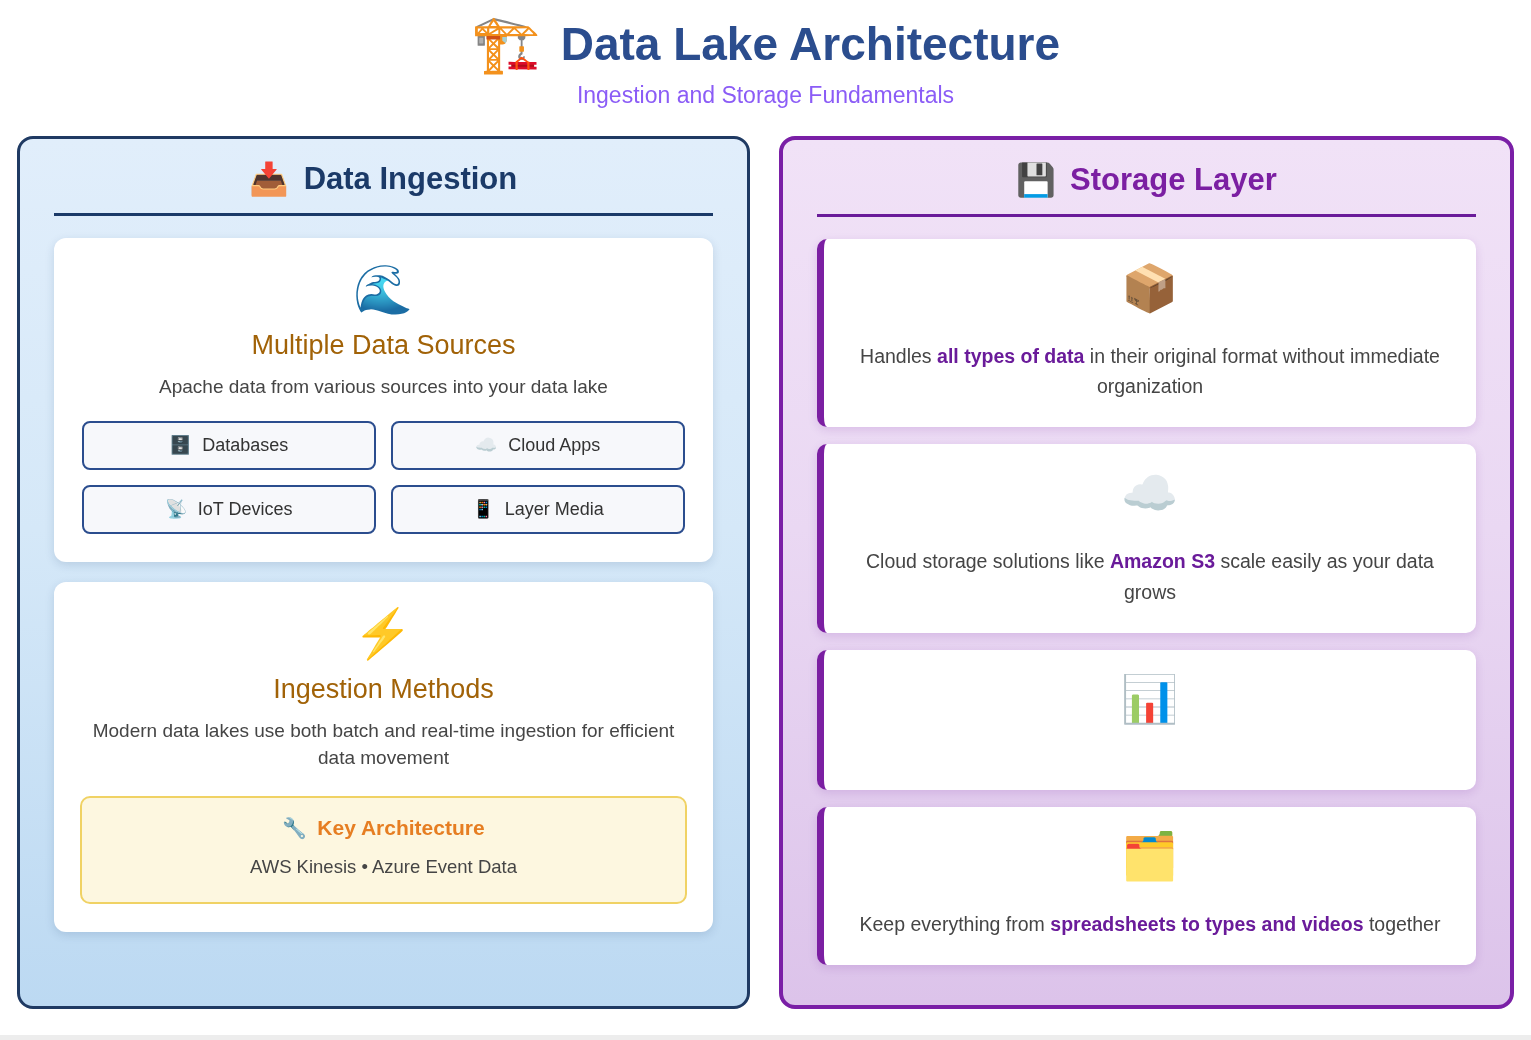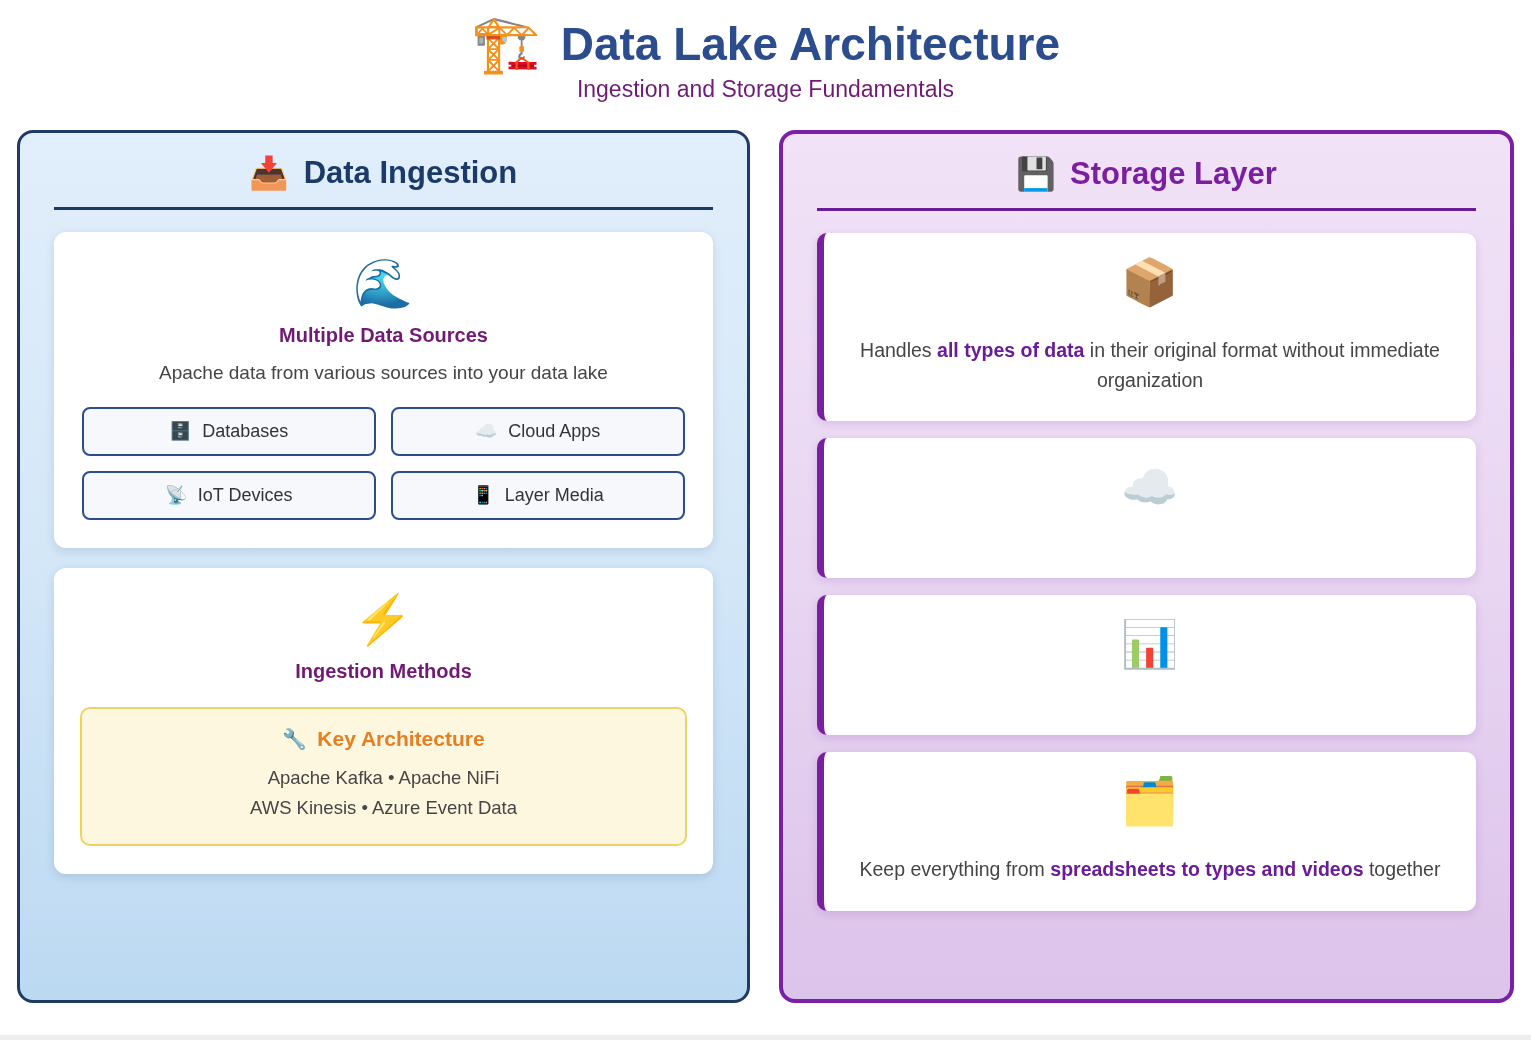--- a/index.html
+++ b/index.html
@@ -9,21 +9,21 @@
     font-family: "Liberation Sans", sans-serif;
     overflow: hidden;
   }
   
   .page-header { text-align: center; padding-top: 16px; }
   .title-row {
     display: inline-flex; align-items: center; gap: 20px;
     font-size: 46px; font-weight: bold; color: #2b4d8e;
   }
   .title-crane { font-size: 56px; line-height: 1; color: #2b4d8e; }
-  .subtitle { margin-top: 4px; font-size: 23px; color: #701a75; }
+  .subtitle { margin-top: 10px; font-size: 23px; color: #8b5cf6; }
 
   
   .panels {
     display: flex; gap: 29px;
     padding: 0 17px;
     margin-top: 27px;
     height: 873px;
   }
   .panel { flex: 1; border-radius: 16px; padding: 22px 34px; }
   .panel-blue {
@@ -44,21 +44,21 @@
   .panel-header .ph-icon { font-size: 32px; line-height: 1; }
 
   
   .white-card {
     background: #ffffff; border-radius: 12px;
     box-shadow: 0 3px 10px rgba(30,58,110,0.15);
     padding: 28px 26px; margin-bottom: 20px;
     text-align: center;
   }
   .card-icon { font-size: 48px; line-height: 1; }
-  .card-title { font-size: 20px; font-weight: bold; color: #701a75; margin: 16px 0 12px; }
+  .card-title { font-size: 27px; font-weight: normal; color: #a16207; margin: 16px 0 12px; }
   .card-desc { font-size: 19px; color: #454545; line-height: 1.45; padding: 0 10px; }
 
   .sources-grid {
     display: grid; grid-template-columns: 1fr 1fr; gap: 15px;
     margin-top: 20px; padding: 0 2px;
   }
   .source-btn {
     display: flex; align-items: center; justify-content: center; gap: 10px;
     border: 2px solid #2b4d8e; border-radius: 8px;
     background: #f7f8fb; color: #333333;
@@ -135,44 +135,45 @@
         <div class="source-btn">
           <span class="src-icon">📱</span>
           <span>Layer Media</span>
         </div>
       </div>
     </div>
 
     <div class="white-card">
       <div class="card-icon">⚡</div>
       <div class="card-title">Ingestion Methods</div>
+      <div class="card-desc">Modern data lakes use both batch and real-time ingestion for efficient data movement</div>
       <div class="keytech">
         <div class="keytech-title">
           <span class="kt-icon">🔧</span>
           <span>Key Architecture</span>
         </div>
-        <div class="keytech-line">Apache Kafka • Apache NiFi</div>
         <div class="keytech-line">AWS Kinesis • Azure Event Data</div>
       </div>
     </div>
   </section>
 
   <section class="panel panel-purple">
     <div class="panel-header">
       <span class="ph-icon">💾</span>
       <span>Storage Layer</span>
     </div>
 
     <div class="storage-card">
       <div class="storage-icon">📦</div>
       <div class="storage-text"><span>Handles </span><span class="hl">all types of data</span><span> in their original format without immediate organization</span></div>
     </div>
 
     <div class="storage-card">
       <div class="storage-icon">☁️</div>
+      <div class="storage-text"><span>Cloud storage solutions like </span><span class="hl">Amazon S3</span><span> scale easily as your data grows</span></div>
     </div>
 
     <div class="storage-card">
       <div class="storage-icon">📊</div>
     </div>
 
     <div class="storage-card">
       <div class="storage-icon">🗂️</div>
       <div class="storage-text"><span>Keep everything from </span><span class="hl">spreadsheets to types and videos</span><span> together</span></div>
     </div>

